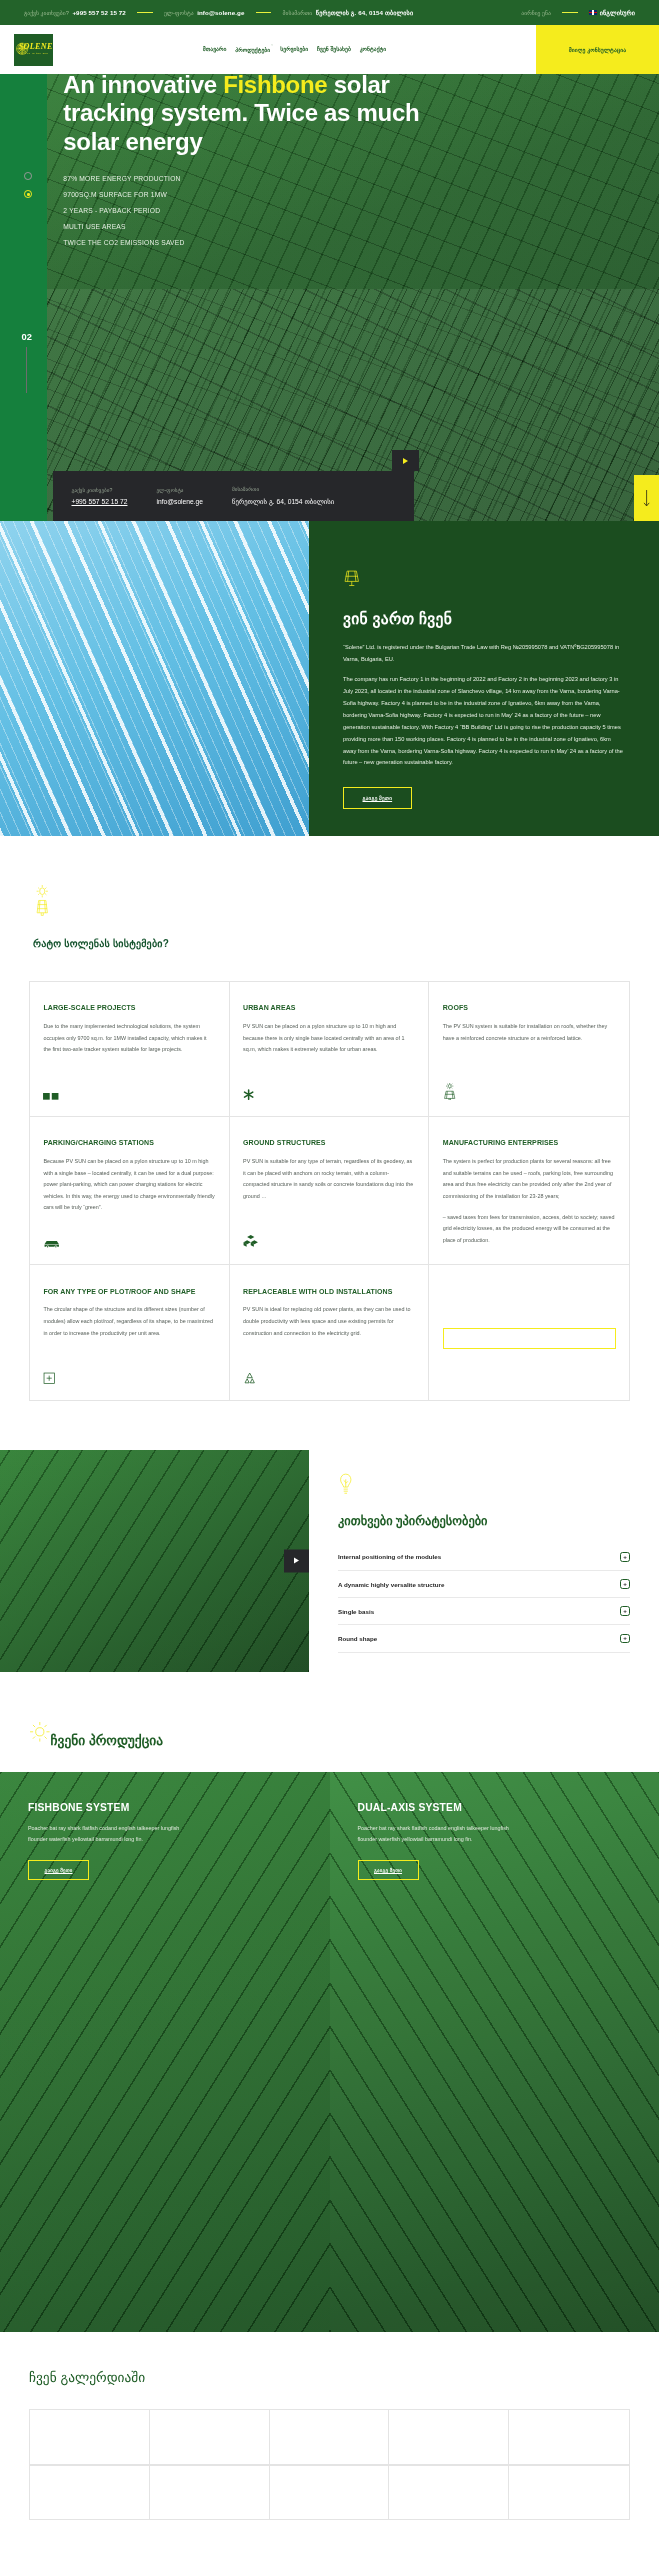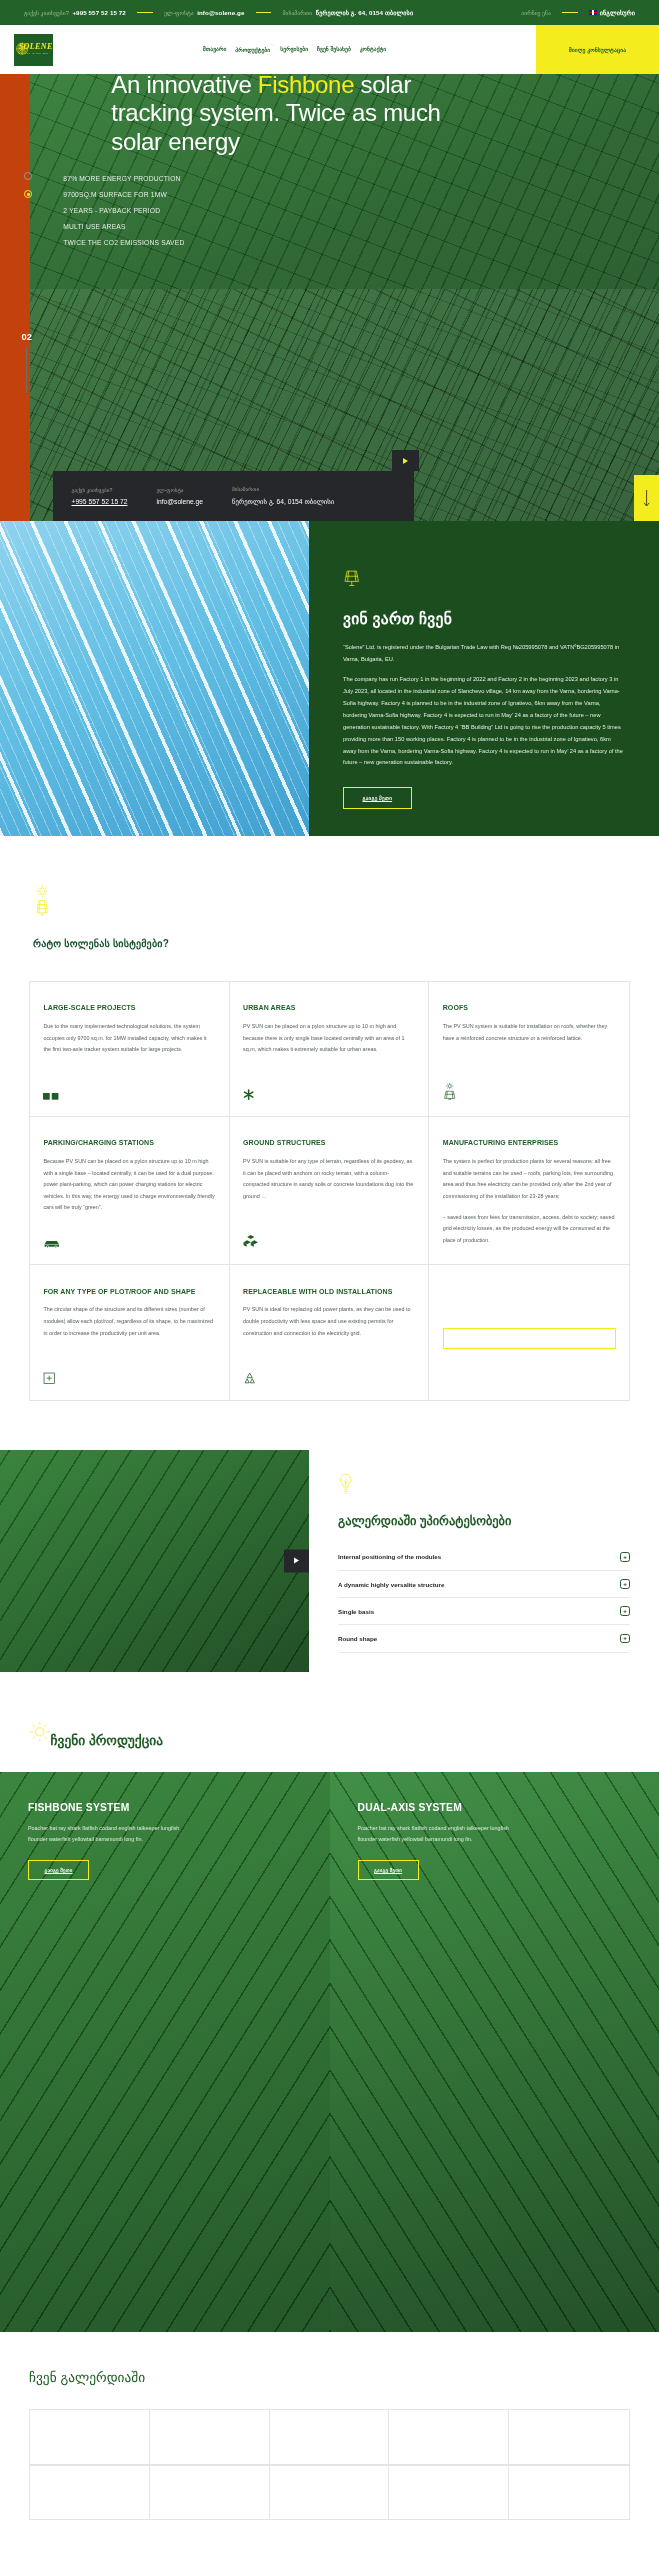--- a/index.html
+++ b/index.html
@@ -77,33 +77,33 @@
       linear-gradient(160deg,#2c7a2f 0%,#1d5b22 40%,#14451a 100%);
   }
   .hero-img:after{
     content:"";position:absolute;left:0;right:0;bottom:0;height:52%;
     background:
       repeating-linear-gradient(-64deg, rgba(0,0,0,.30) 0 1px, rgba(255,255,255,.06) 1px 11.3px),
       repeating-linear-gradient(26deg, rgba(0,0,0,.25) 0 1.5px, rgba(120,190,120,.07) 1.5px 31px);
     opacity:.9;
   }
   .hero-rail {
-    position:absolute; left:0; top:0; bottom:0; width:30px; background:#c2410c; z-index:3;
+    position:absolute; left:0; top:0; bottom:0; width:47px; background:#15803d; z-index:3;
   }
   .rail-dots { position:absolute; left:24px; top:98px; display:flex; flex-direction:column; gap:10.3px;}
   .dot { width:7.7px;height:7.7px;border-radius:50%;border:0.5px solid #9a9a9a; }
   .dot.active { border-color:#f5ec1d; position:relative;}
   .dot.active:after{content:"";position:absolute;left:2.1px;top:2.1px;width:2.6px;height:2.6px;border-radius:50%;background:#f5ec1d;}
   .rail-num { position:absolute; left:21.6px; top:258px; color:#fff; font-size:9.3px; font-weight:bold;}
   .rail-line{ position:absolute; left:26px; top:273px; width:0.5px; height:46px; background:#6d6d6d;}
 
   .hero-inner { position:absolute; left:53px; right:0; top:0; bottom:0; z-index:2; padding-left:10.3px;}
   .hero-h1 {
-    color:#fff; font-size:24px; line-height:1.18; font-weight:normal;
-    letter-spacing:-0.3px; margin-top:-3.1px; width:371px;margin-left:48px;
+    color:#fff; font-size:24px; line-height:1.18; font-weight:bold;
+    letter-spacing:-0.3px; margin-top:-3.1px; width:371px;
   }
   .hero-h1 em { font-style:normal; color:#f5ec1d; }
   .hero-bullets { margin-top:19.6px; }
   .hero-bullets li { list-style:none; color:#e7f0e4; font-size:6.7px; letter-spacing:0.2px; margin-bottom:8.8px;}
 
   .hero-contact{
     position:absolute; left:53px; bottom:0; width:361px; height:50px;
     background:#26272a; display:flex; align-items:center; padding-left:18.5px; gap:29px;
   }
   .hc-lab{ color:#97a694; font-size:5.2px; }
@@ -467,21 +467,21 @@
     <div class="tech-right">
       <div class="tech-ic">
         <svg width="15.5" height="25" viewBox="0 0 30 48">
             <g stroke="#f5ec1d" stroke-width="1.4" fill="none">
           <path d="M15 2C8.5 2 5 7 5 13c0 6 5 9 6 14h8c1-5 6-8 6-14 0-6-3.5-11-10-11z"></path>
           <path d="M15 12v15M15 18l-4-4M15 20l4-4"></path>
           <path d="M11 31h8M11 35h8M12.5 39h5"></path>
             </g>
           </svg>
       </div>
-      <div class="tech-h2">გალერდიაში უპირატესობები</div>
+      <div class="tech-h2">კითხვები უპირატესობები</div>
       <div class="acc-row">
         <span>Internal positioning of the modules</span>
         <span class="acc-plus">+</span>
       </div>
       <div class="acc-row">
         <span>A dynamic highly versalite structure</span>
         <span class="acc-plus">+</span>
       </div>
       <div class="acc-row">
         <span>Single basis</span>

